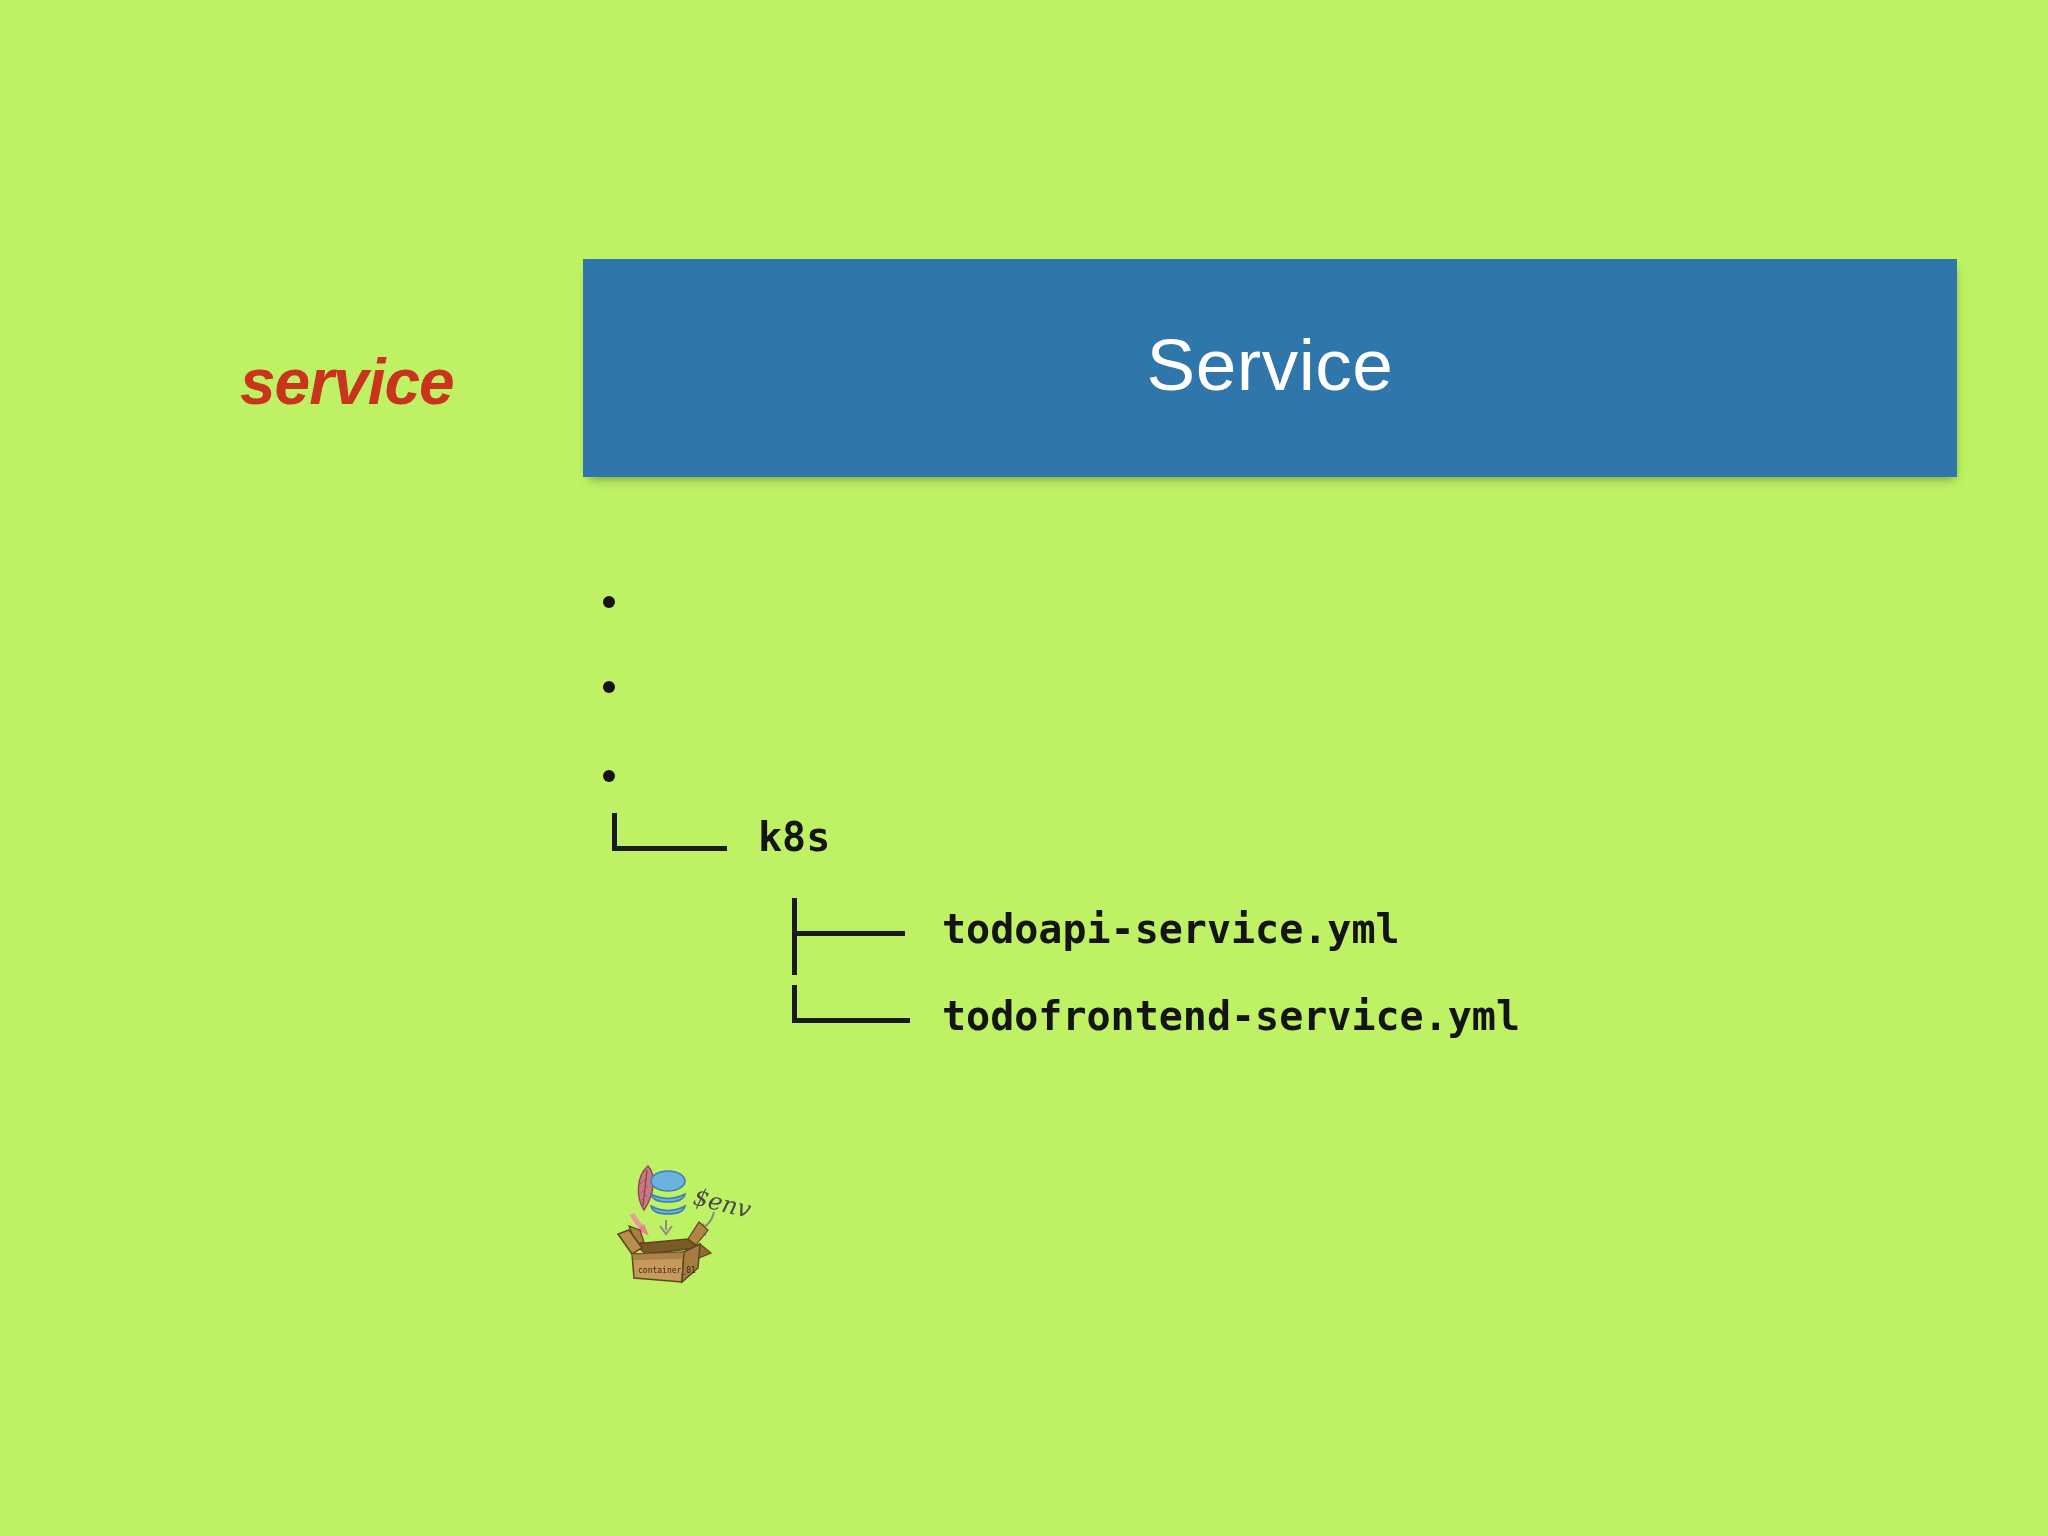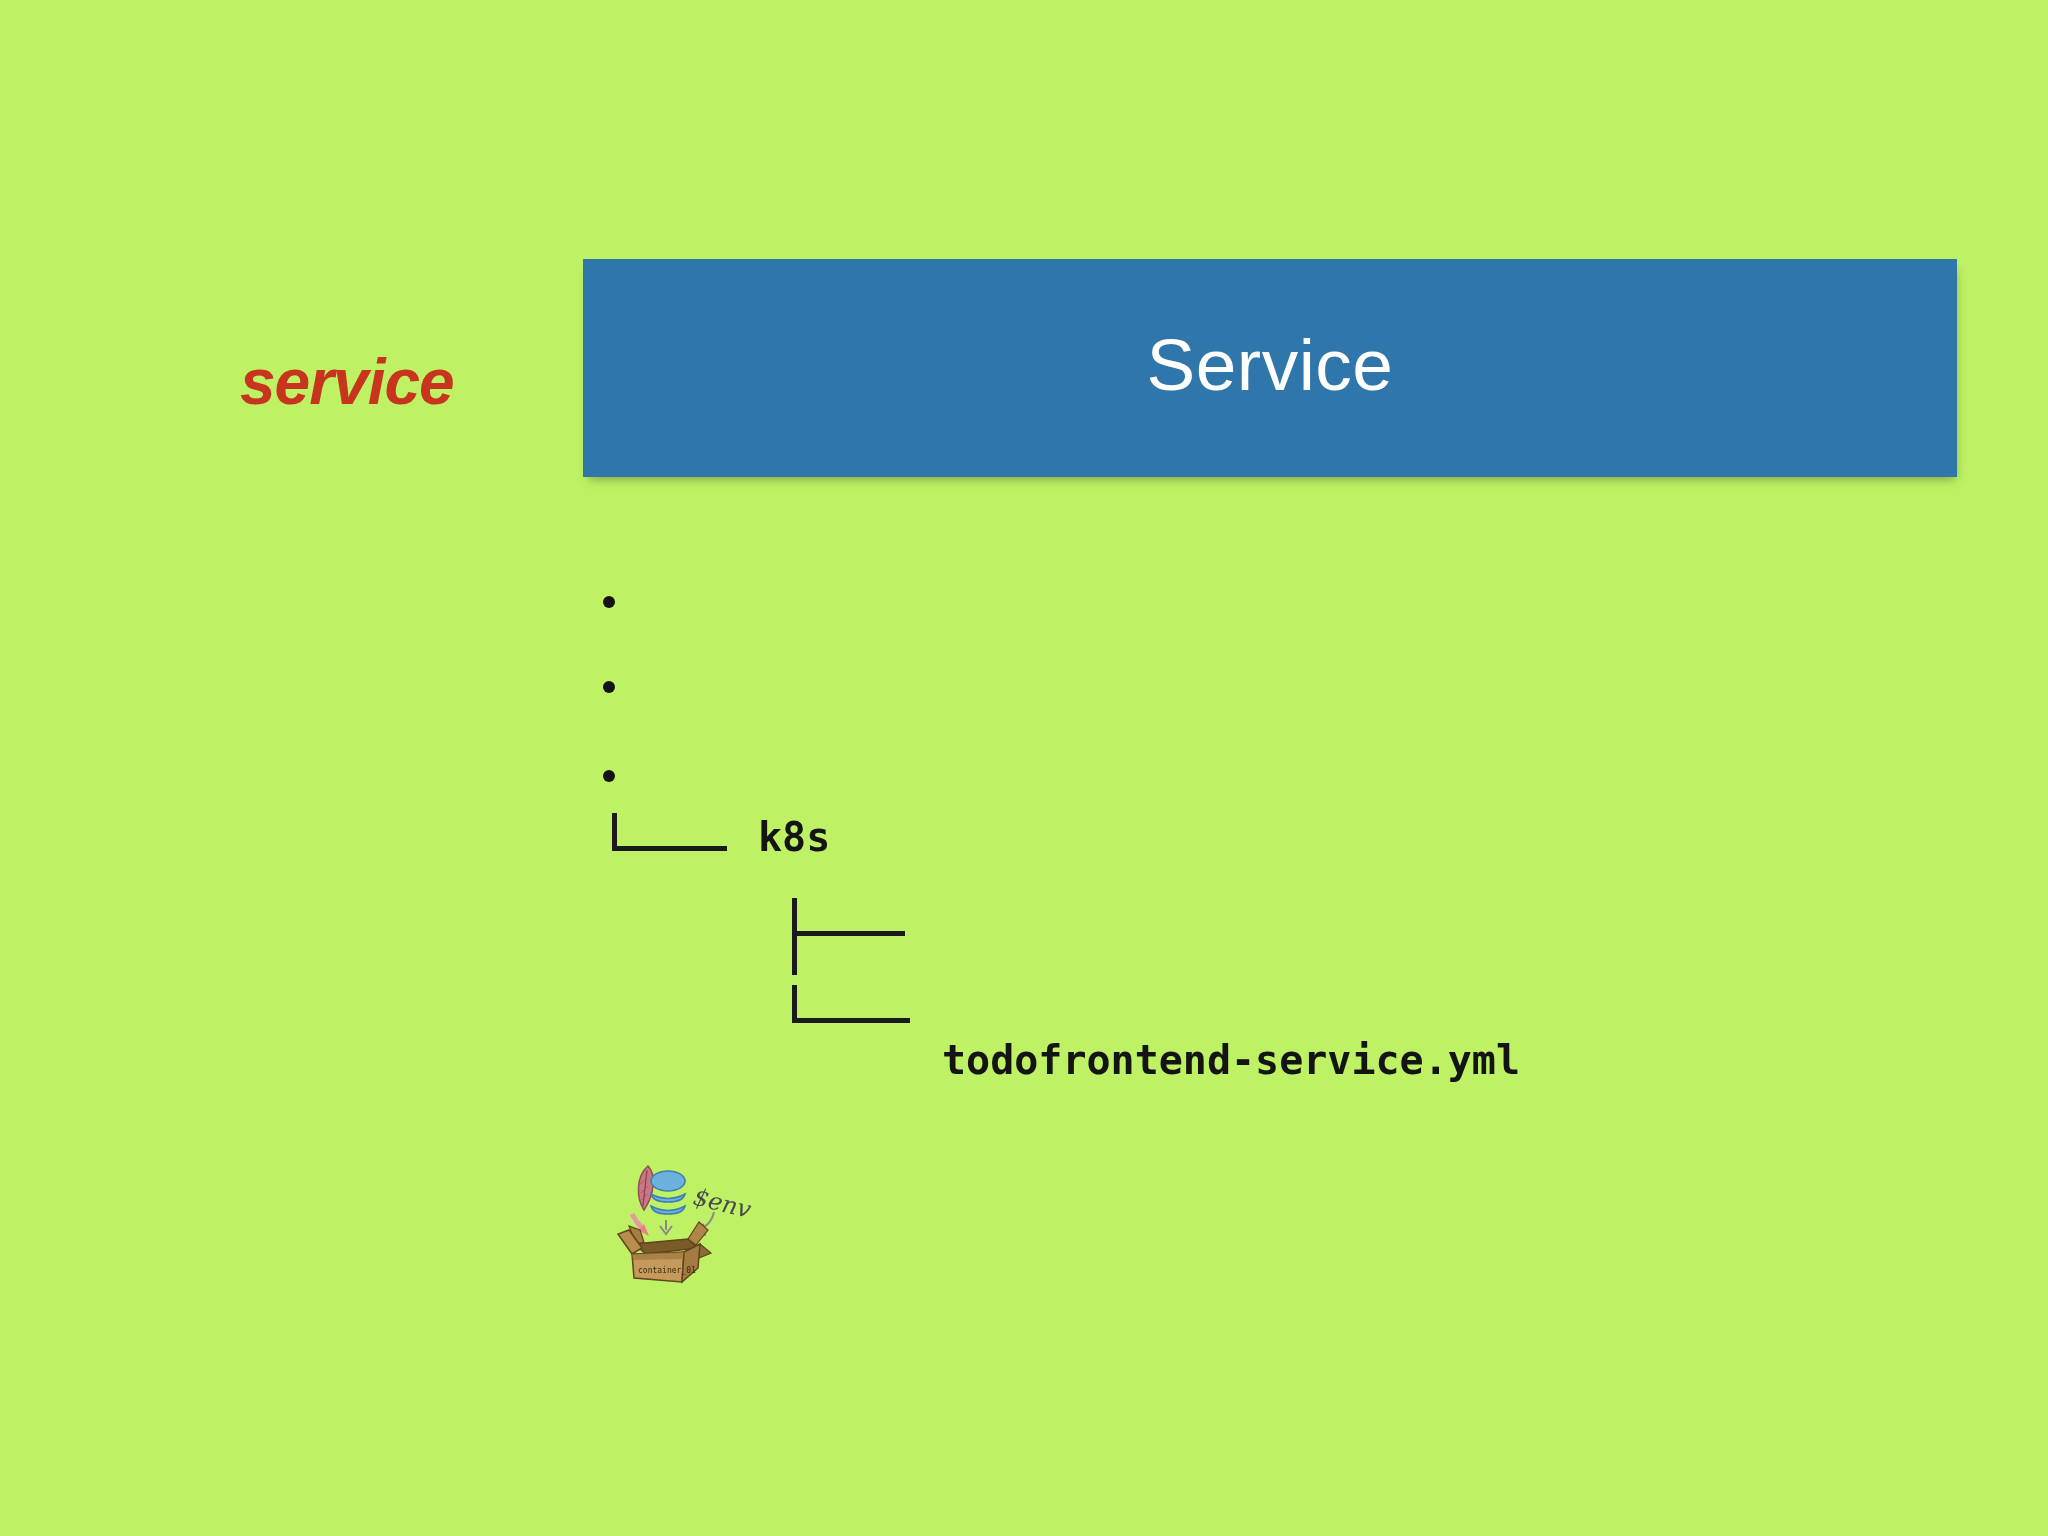--- a/index.html
+++ b/index.html
@@ -69,21 +69,21 @@
     position: absolute;
     font-family: "DejaVu Sans Mono", monospace;
     font-weight: bold;
     font-size: 40px;
     line-height: 1;
     color: #141414;
     white-space: nowrap;
   }
   #k8s-label    { left: 758px; top: 817px; }
   #file-line-1  { left: 942px; top: 909px; }
-  #file-line-2  { left: 942px; top: 996px; margin-top: 44px; }
+  #file-line-2  { left: 942px; top: 996px; }
 
   
   .connector { position: absolute; }
   #root-elbow {
     left: 612px; top: 813px;
     width: 110px; height: 33px;
     border-left: 5px solid #1a1a1a;
     border-bottom: 5px solid #1a1a1a;
   }
   #child-tee-vertical {
@@ -128,20 +128,21 @@
   <div class="tree-dot" id="dot-2"></div>
   <div class="tree-dot" id="dot-3"></div>
 
   <div class="connector" id="root-elbow"></div>
   <div class="connector" id="child-tee-vertical"></div>
   <div class="connector" id="child-tee-dash"></div>
   <div class="connector" id="child-elbow"></div>
 
   <div class="tree-text" id="k8s-label">k8s</div>
 
+  <div class="tree-text" id="file-line-1">todoapi-service.yml</div>
 
   <div class="tree-text" id="file-line-2">todofrontend-service.yml</div>
 
   <svg id="container-icon" viewBox="0 0 160 160">
 
     <g>
       <path d="M32,10 C40,18 39,38 28,54 C20,42 20,20 32,10 Z" fill="#c96b85" stroke="#8e3a52" stroke-width="1.5" opacity="0.9"></path>
       <path d="M31,14 L27,50" stroke="#8e3a52" stroke-width="1.2" fill="none"></path>
       <path d="M31,22 L24,28 M32,30 L25,37 M31,38 L26,44" stroke="#a84a64" stroke-width="1" fill="none" opacity="0.8"></path>
     </g>

